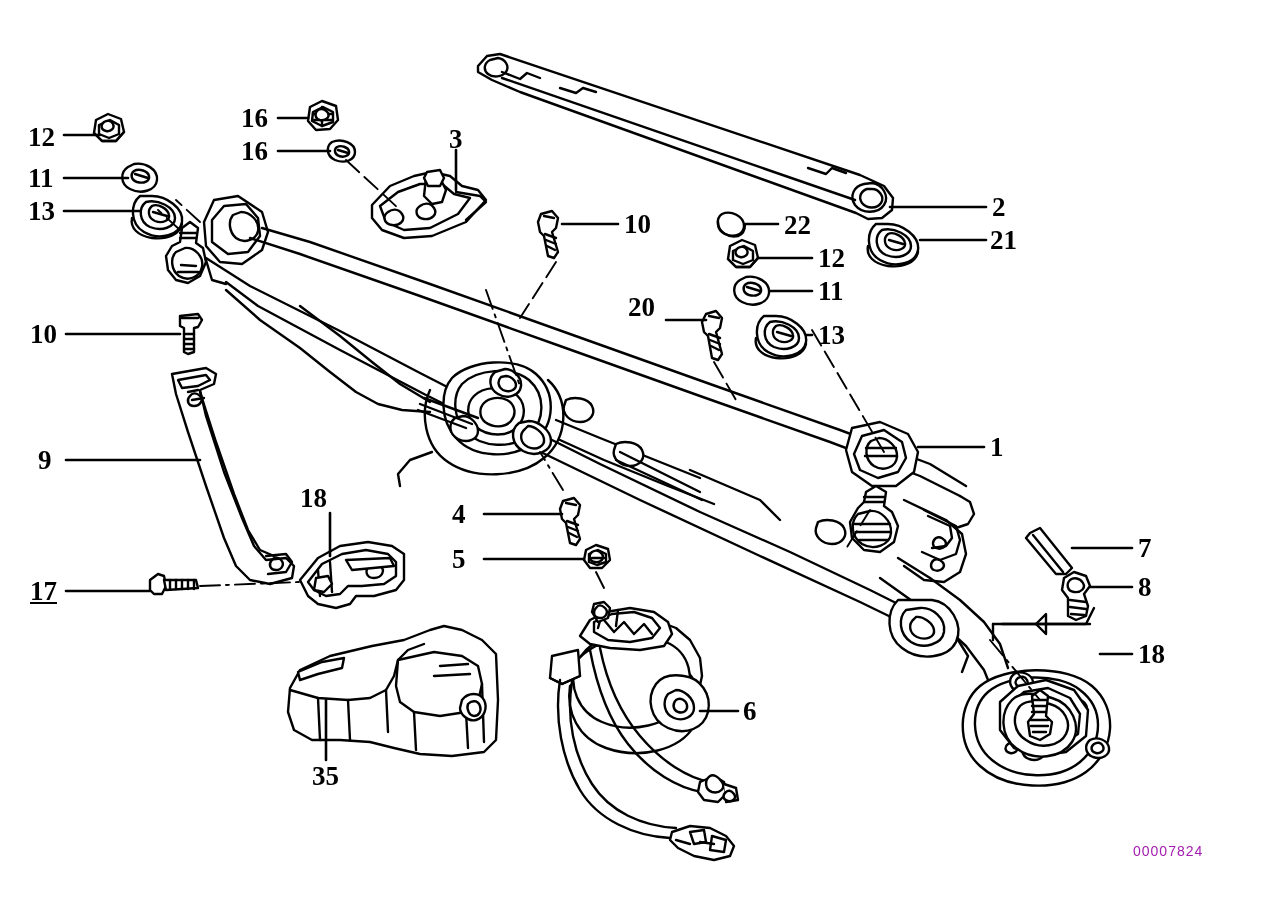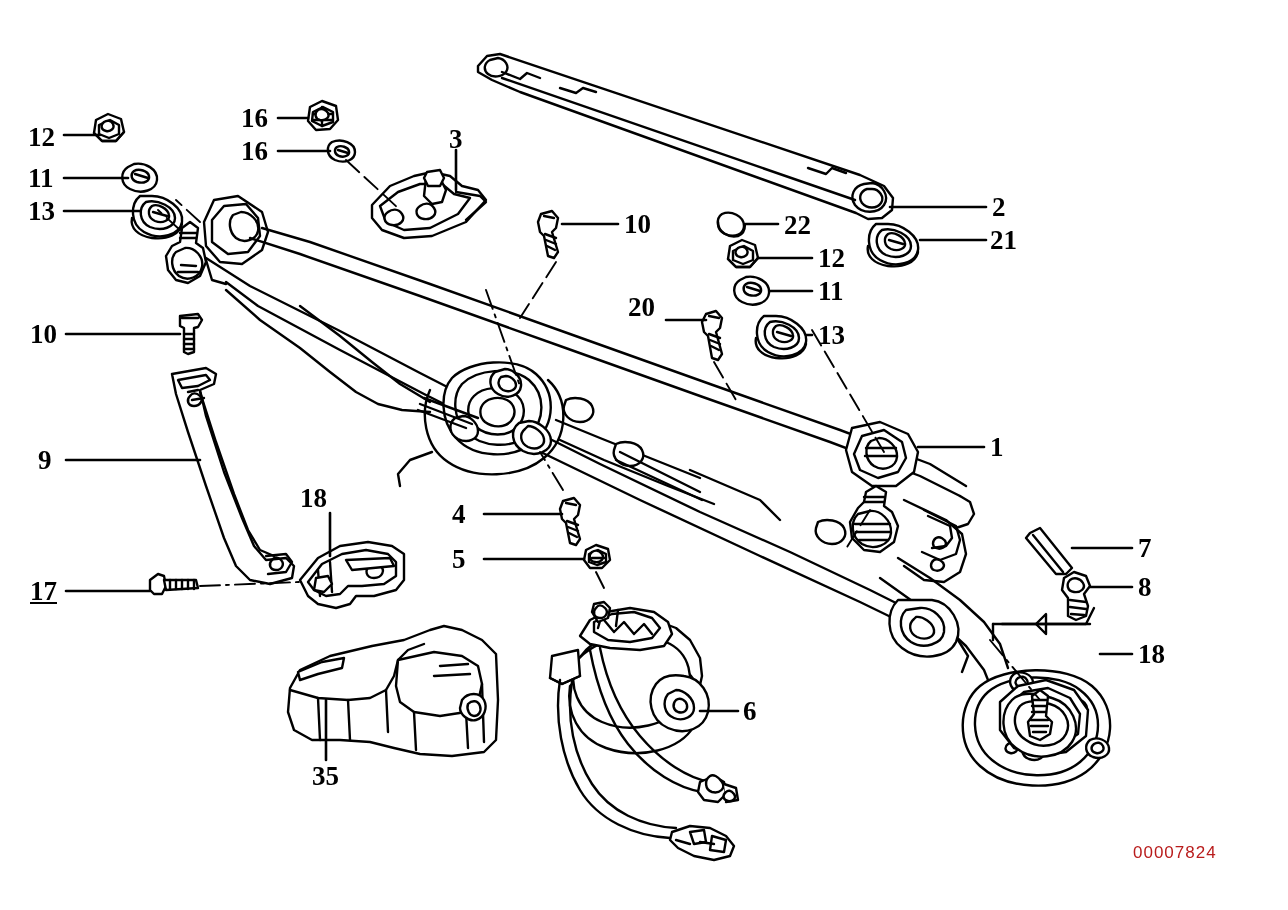--- a/index.html
+++ b/index.html
@@ -1,22 +1,22 @@
 <!DOCTYPE html>
 <html><head>
 <meta charset="utf-8">
 <style>
   html,body{margin:0;padding:0;background:#ffffff;}
   body{font-family:"Liberation Serif",serif;}
   #page{position:relative;width:1288px;height:910px;background:#ffffff;overflow:hidden;}
   #artwork{position:absolute;left:0;top:0;width:1288px;height:910px;}
   .callout{position:absolute;font-family:"Liberation Serif",serif;font-weight:bold;
            font-size:27px;color:#000;line-height:1;white-space:nowrap;}
-  .partno{position:absolute;font-family:"Liberation Sans",sans-serif;font-size:17px;
-          letter-spacing:1px;color:#b91c1c;white-space:nowrap;}
+  .partno{position:absolute;font-family:"Liberation Sans",sans-serif;font-size:14px;
+          letter-spacing:1px;color:#a21caf;white-space:nowrap;}
 </style>
 </head>
 <body>
 
 <div id="page">
 
   <svg id="artwork" viewBox="0 0 1288 910" xmlns="http://www.w3.org/2000/svg">
     <g fill="none" stroke="#000" stroke-width="2.4" stroke-linejoin="round" stroke-linecap="round">
 
       <g>

